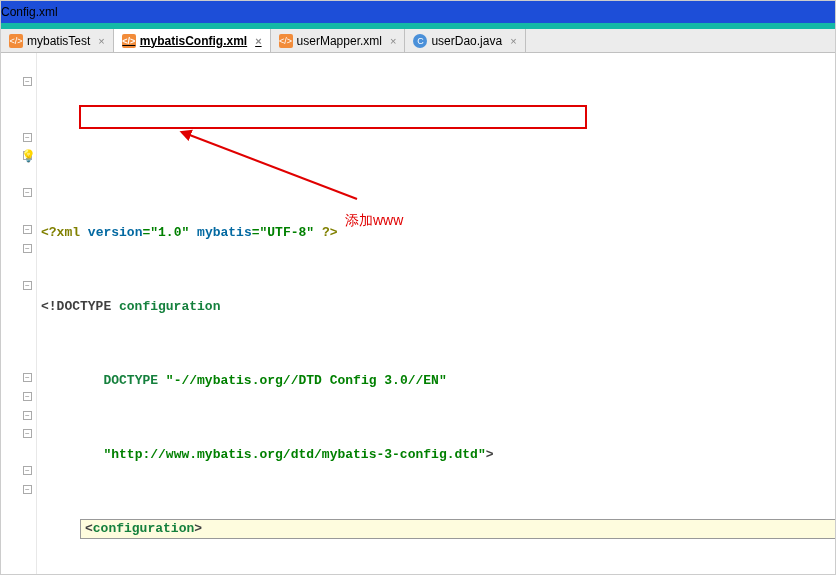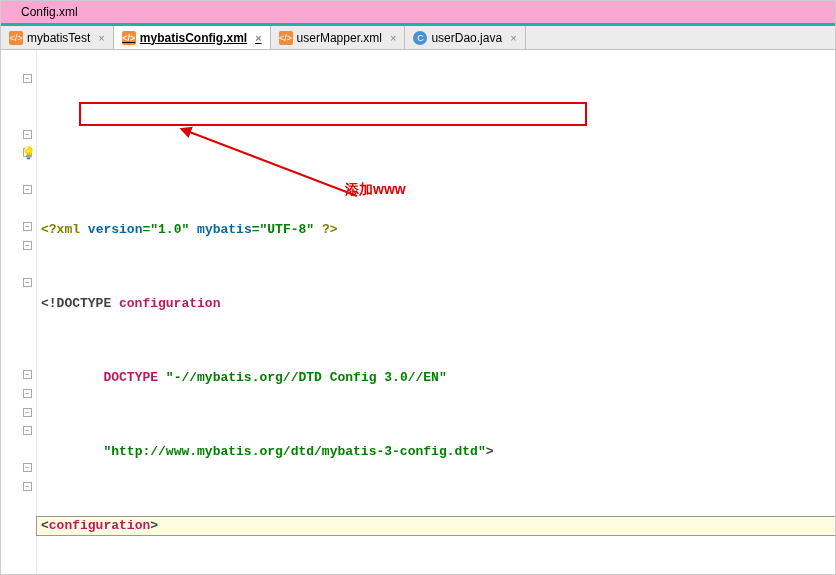--- a/index.html
+++ b/index.html
@@ -9,23 +9,23 @@
   background: #fff;
   color: #000;
   width: 836px;
   height: 575px;
   overflow: hidden;
   border: 1px solid #ccc;
 }
 .title-bar {
   font-family: 'Segoe UI', Tahoma, sans-serif;
   font-size: 12px;
-  padding: 4px 20px;
-  background: #f9a8d4;
-  border-bottom: 3px solid #14b8a6;
+  padding: 4px 0;
+  background: #1d4ed8;
+  border-bottom: 6px solid #14b8a6;
 }
 .tab-bar {
   display: flex;
   align-items: center;
   background: #ececec;
   border-bottom: 1px solid #c0c0c0;
   font-family: 'Segoe UI', Tahoma, sans-serif;
   font-size: 12px;
   height: 24px;
 }
@@ -85,24 +85,24 @@
   font-size: 12px;
 }
 .code {
   flex: 1;
   padding: 4px 0;
   line-height: 18.5px;
   white-space: pre;
   position: relative;
 }
 .line { height: 18.5px; padding-left: 4px; }
-.line.hl { background: #fefcde; }
-
-
-.kw   { color: #be185d; font-weight: bold; }    
+.line.hl { background: #fefcde; margin-left: 44px; }
+
+
+.kw   { color: #15803d; font-weight: bold; }    
 .attr { color: #0369a1; font-weight: bold; }    
 .str  { color: #008000; font-weight: bold; }    
 .pi   { color: #808000; font-weight: bold; }                           
 .brkt { color: #404040; font-weight: bold; }
 
 .redbox {
   position: absolute;
   border: 2px solid #e00000;
   pointer-events: none;
 }
@@ -172,21 +172,21 @@
     <div class="redbox" style="left:42px; top:52px; width:508px; height:24px;"></div>
     
     <svg class="arrow-svg" style="left:140px; top:76px; width:200px; height:80px;">
       <defs>
           <marker id="ah" markerWidth="10" markerHeight="10" refX="2" refY="3" orient="auto">
         <path d="M0,0 L6,3 L0,6 Z" fill="#e00000"></path>
           </marker>
         </defs>
       <line x1="180" y1="70" x2="10" y2="5" stroke="#e00000" stroke-width="2" marker-end="url(#ah)"></line>
     </svg>
-    <div class="annot" style="left:308px; top:130px;font-weight:bold;">添加www</div>
+    <div class="annot" style="left:308px; top:158px;">添加www</div>
 
     <div class="line"><span class="pi">&lt;?</span><span class="pi">xml</span><span class="pi"> </span><span class="attr">version</span><span class="str">=</span><span class="str">"1.0"</span><span class="pi"> </span><span class="attr">mybatis</span><span class="str">=</span><span class="str">"UTF-8"</span><span class="pi"> ?&gt;</span></div>
 
     <div class="line"><span class="brkt">&lt;!DOCTYPE </span><span class="kw">configuration</span></div>
 
     <div class="line">        <span class="kw">DOCTYPE </span><span class="str">"-//mybatis.org//DTD Config 3.0//EN"</span></div>
 
     <div class="line">        <span class="str">"http://www.mybatis.org/dtd/mybatis-3-config.dtd"</span><span class="brkt">&gt;</span></div>
 
     <div class="line hl" style="outline:1px solid #999;"><span class="brkt">&lt;</span><span class="kw">configuration</span><span class="brkt">&gt;</span></div>

